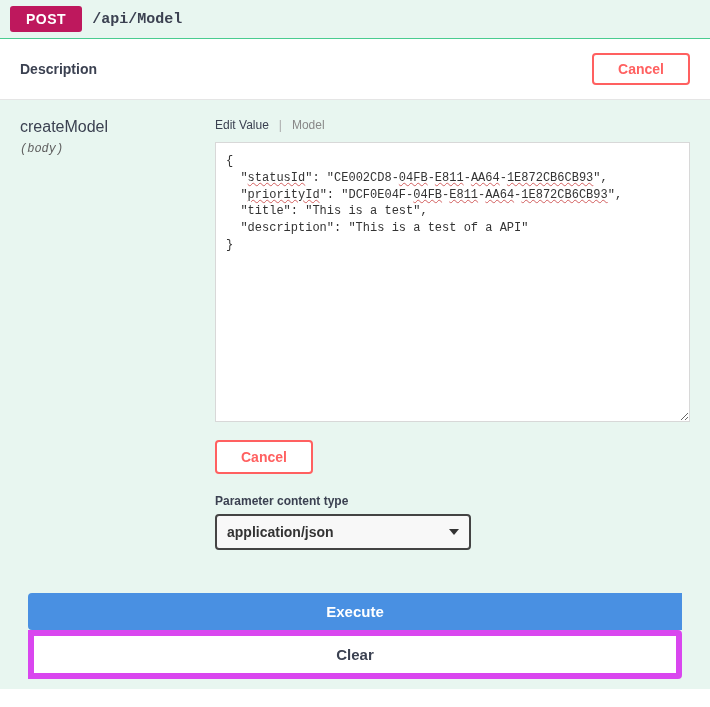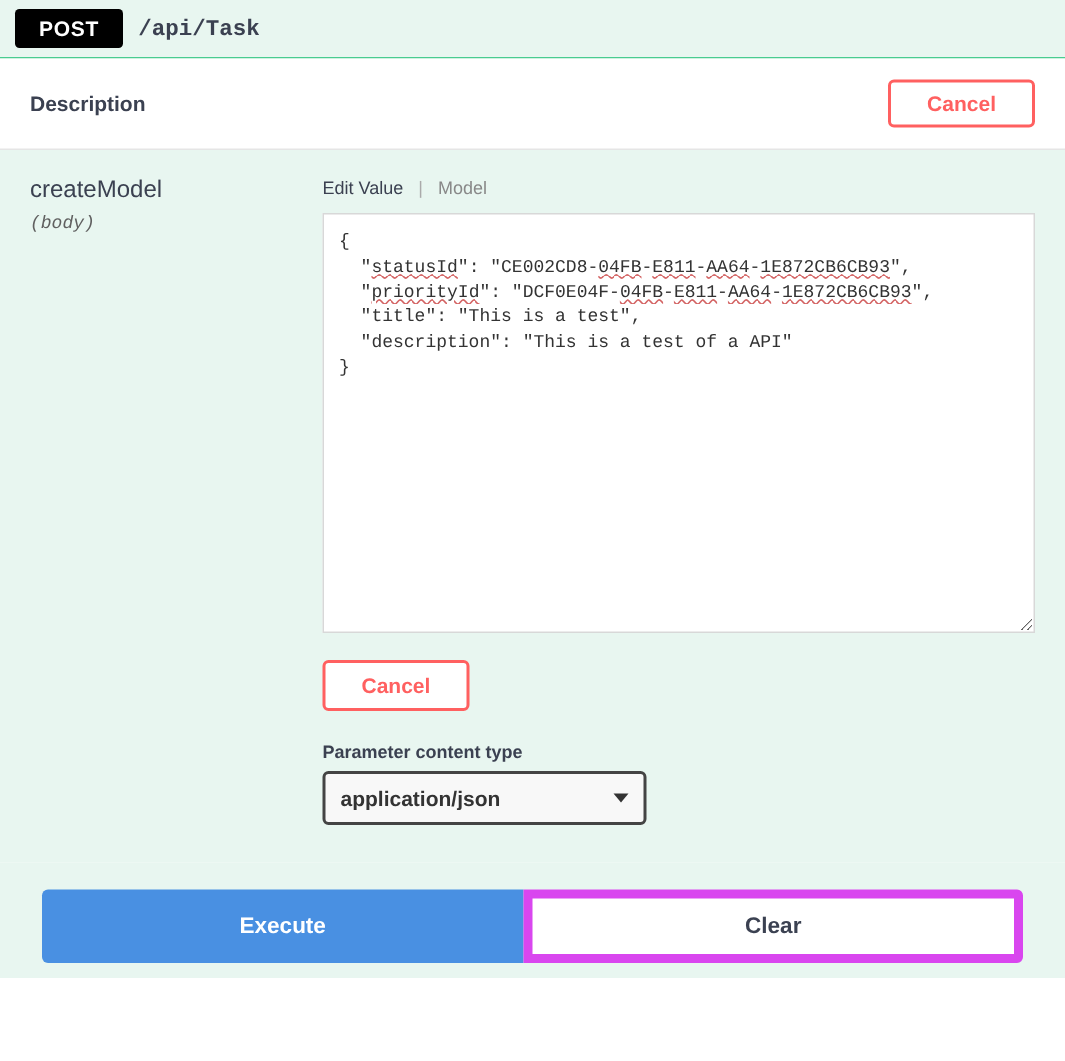--- a/index.html
+++ b/index.html
@@ -12,21 +12,21 @@
   .container { width: 710px; }
   .header-bar {
     background: #e8f6f0;
     padding: 6px 10px;
     border-bottom: 1px solid #49cc90;
     display: flex;
     align-items: center;
     gap: 10px;
   }
   .method-badge {
-    background: #000000;
+    background: #be185d;
     color: #fff;
     font-weight: 700;
     padding: 5px 16px;
     border-radius: 3px;
     font-size: 14px;
     letter-spacing: 0.5px;
   }
   .endpoint {
     font-family: "Courier New", Consolas, monospace;
     font-size: 15px;
@@ -129,21 +129,21 @@
     margin-top: 18px;
   }
   .content-type-label {
     font-weight: 700;
     font-size: 12px;
     color: #3b4151;
     margin-top: 20px;
     margin-bottom: 6px;
   }
   .content-type-select {
-    width: 216px;
+    width: 256px;
     padding: 8px 10px;
     border: 2px solid #444;
     border-radius: 4px;
     background: #f8f8f8;
     font-size: 14px;
     font-weight: 600;
     color: #333;
     cursor: pointer;
     appearance: none;
     position: relative;
@@ -159,20 +159,21 @@
     border-left: 5px solid transparent;
     border-right: 5px solid transparent;
     border-top: 6px solid #333;
     pointer-events: none;
   }
   .action-buttons {
     display: flex;
     padding: 18px 28px 10px 28px;
     gap: 0;
     background: #e8f6f0;
+    flex-direction: column;
   }
   .btn-execute {
     flex: 1;
     background: #4990e2;
     color: #fff;
     font-weight: 700;
     border: none;
     padding: 10px 0;
     font-size: 15px;
     cursor: pointer;
@@ -192,21 +193,21 @@
     border-bottom-right-radius: 4px;
   }
 </style>
 </head>
 <body>
 
 <div class="container">
 
   <div class="header-bar">
     <span class="method-badge">POST</span>
-    <span class="endpoint">/api/Task</span>
+    <span class="endpoint">/api/Model</span>
   </div>
 
   <div class="params-header">
     <span class="params-title">Description</span>
     <button class="btn-cancel-outline">Cancel</button>
   </div>
 
   <div class="body-area">
 
 

